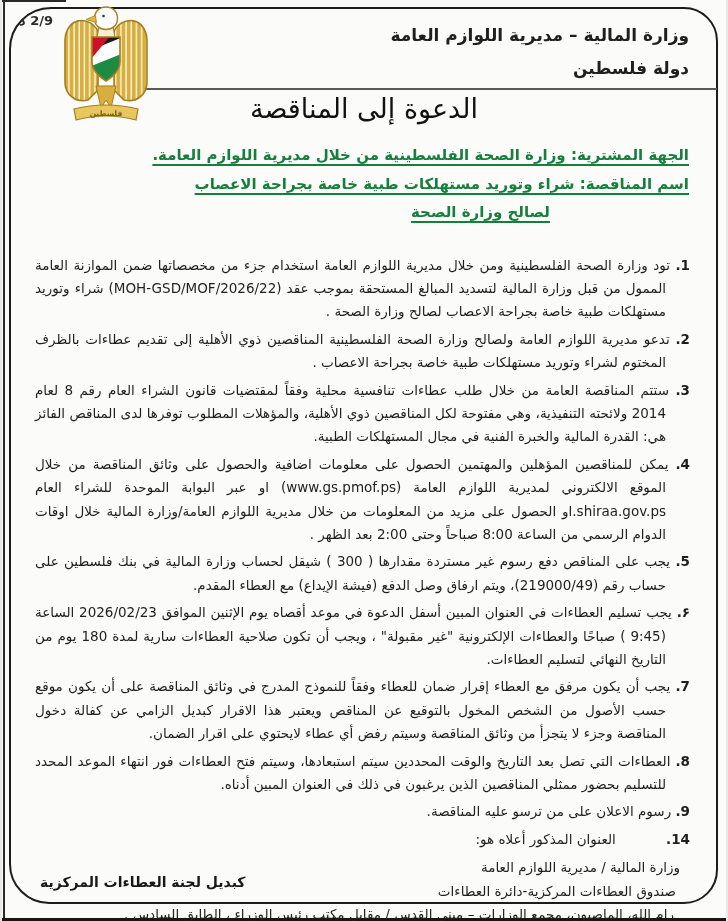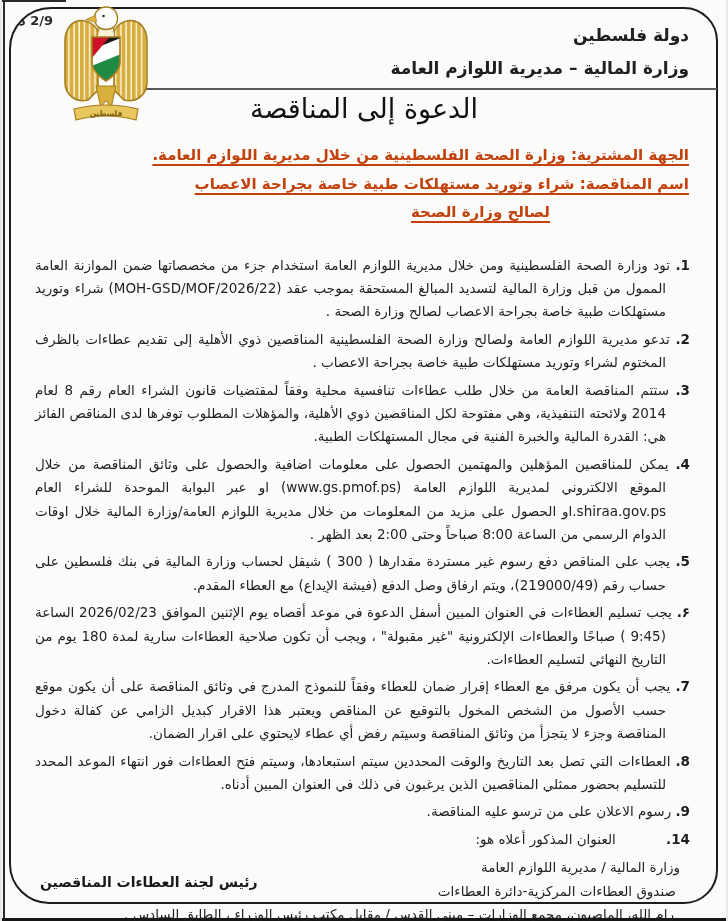--- a/index.html
+++ b/index.html
@@ -31,21 +31,21 @@
   .rule{
     position:absolute;top:88px;left:76px;right:9px;height:0;
     border-top:2px solid #5a5a5a;z-index:1;
   }
   .doc-title{
     position:absolute;top:93px;left:0;right:0;text-align:center;
     font-size:27px;font-weight:normal;color:#111;letter-spacing:-.5px;
   }
   .intro{
     position:absolute;top:141px;right:37px;left:37px;text-align:right;
-    font-weight:bold;font-size:15px;line-height:28.5px;color:#c2410c;
+    font-weight:bold;font-size:15px;line-height:28.5px;color:#15803d;
   }
   .intro div{
     text-decoration:underline;text-underline-offset:4px;text-decoration-thickness:1.5px;
   }
   .intro .indent{padding-right:139px;}
 
   .list{
     position:absolute;top:254px;right:36px;left:33px;
     font-size:13.5px;line-height:23.2px;color:#1e1e1e;
   }
@@ -111,22 +111,22 @@
       </g>
       <path d="M38 31 L57 31 L38 54 Z" fill="#ce1126"></path>
     </g>
     <use href="#sh" fill="none" stroke="#a57e1f" stroke-width="1.6"></use>
 
     <path d="M20 105 Q52 97 84 105 L82 116 Q52 108 22 116 Z" fill="#e8c75e" stroke="#a57e1f" stroke-width="1.2"></path>
     <text x="52" y="111.5" text-anchor="middle" font-size="7.5" font-weight="bold" fill="#7a5c14" font-family="DejaVu Sans, sans-serif">فلسطين</text>
   </svg>
 
   <div class="header-right">
+    <div>وزارة المالية – مديرية اللوازم العامة</div>
     <div>دولة فلسطين</div>
-    <div>وزارة المالية – مديرية اللوازم العامة</div>
   </div>
 
   <div class="rule"></div>
 
   <div class="doc-title">الدعوة إلى المناقصة</div>
 
   <div class="intro">
     <div>الجهة المشترية: وزارة الصحة الفلسطينية من خلال مديرية اللوازم العامة.</div>
     <div>اسم المناقصة: شراء وتوريد مستهلكات طبية خاصة بجراحة الاعصاب</div>
     <div class="indent">لصالح وزارة الصحة</div>
@@ -145,15 +145,15 @@
         <div class="li"><span class="marker">9.</span> <span>رسوم الاعلان على من ترسو عليه المناقصة.</span></div>
         <div class="li"><span class="marker">14.</span><span class="tab"></span> <span>العنوان المذكور أعلاه هو:</span></div>
       </div>
     <div class="address" id="address-host">
         <div>وزارة المالية / مديرية اللوازم العامة</div>
         <div>صندوق العطاءات المركزية-دائرة العطاءات</div>
         <div>رام الله، الماصيون، مجمع الوزارات – مبنى القدس / مقابل مكتب رئيس الوزراء ، الطابق السادس .</div>
       </div>
   </div>
 
-  <div class="signature">رئيس لجنة العطاءات المناقصين</div>
+  <div class="signature">كبديل لجنة العطاءات المركزية</div>
 
 </div>
 
 </body></html>

